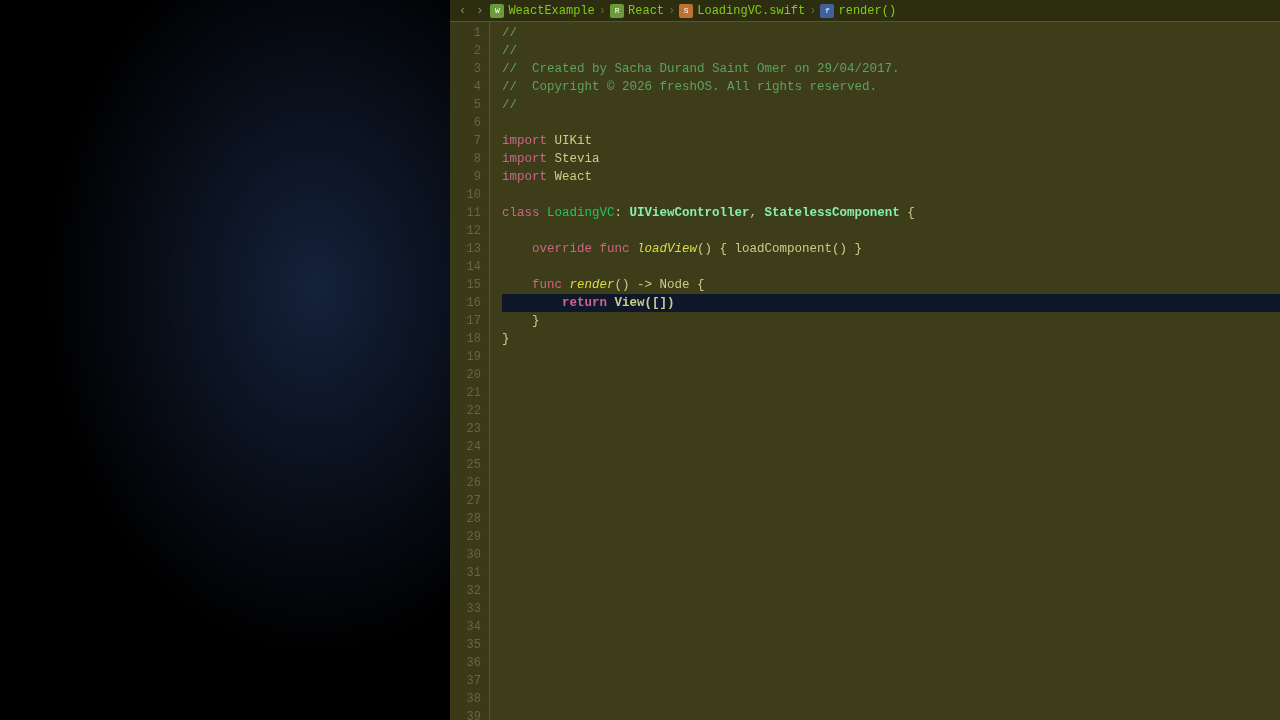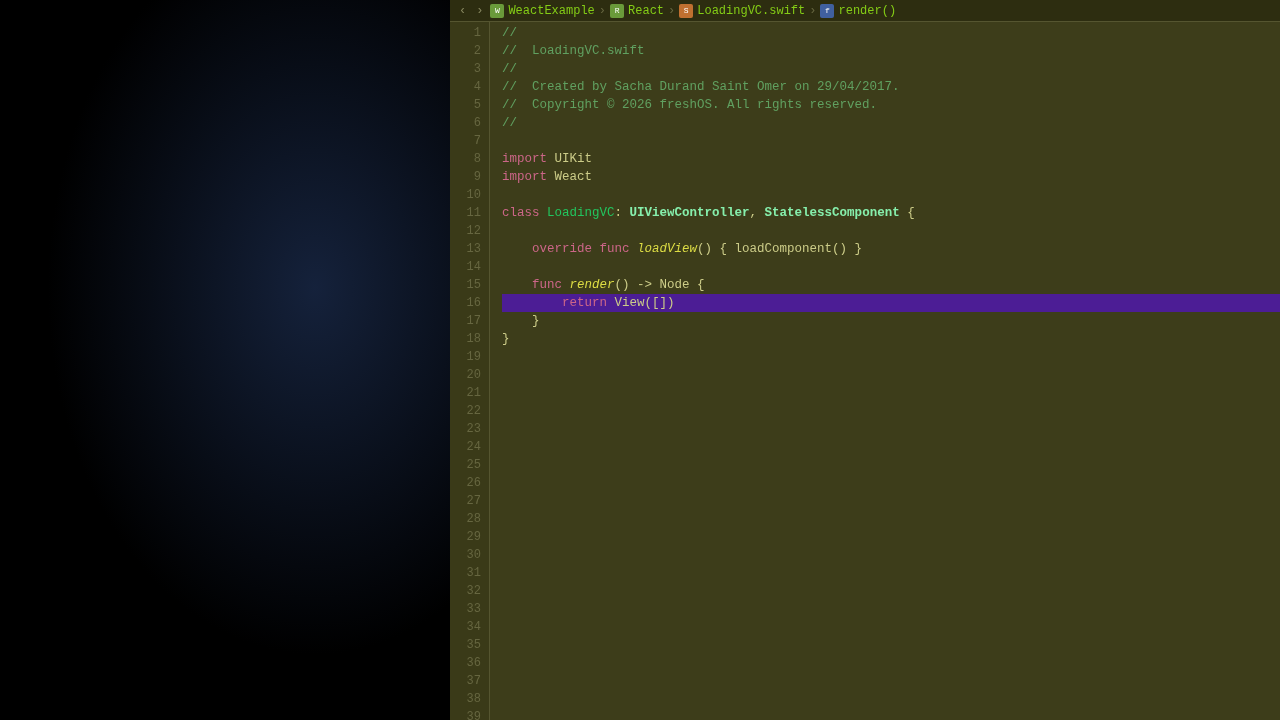--- a/index.html
+++ b/index.html
@@ -125,21 +125,22 @@
     .code-line {
       height: 18px;
       line-height: 18px;
       font-size: 12.5px;
       font-family: 'Courier New', Courier, monospace;
       white-space: pre;
       color: #cccc88;
     }
 
     .code-line.highlighted {
-      background: #4c1d95;
+      background: #0f172a;
+      font-weight: bold;
     }
 
     
     .c-comment { color: #60a060; }
     .c-keyword { color: #cc6688; }
     .c-type { color: #86efac; font-weight: bold; }
     .c-func { color: #dddd44; font-style: italic; }
     .c-normal { color: #cccc88; }
     .c-class { color: #22c55e; }
 
@@ -217,27 +218,27 @@
         <div class="line-num">33</div>
         <div class="line-num">34</div>
         <div class="line-num">35</div>
         <div class="line-num">36</div>
         <div class="line-num">37</div>
         <div class="line-num">38</div>
         <div class="line-num">39</div>
       </div>
     <div class="code-content" id="code-content">
         <div class="code-line"><span class="c-comment">//</span></div>
-        <div class="code-line"><span class="c-comment">//  LoadingVC.swift</span></div>
         <div class="code-line"><span class="c-comment">//</span></div>
         <div class="code-line"><span class="c-comment">//  Created by Sacha Durand Saint Omer on 29/04/2017.</span></div>
         <div class="code-line"><span class="c-comment">//  Copyright © 2026 freshOS. All rights reserved.</span></div>
         <div class="code-line"><span class="c-comment">//</span></div>
         <div class="code-line">&nbsp;</div>
         <div class="code-line"><span class="c-keyword">import</span><span class="c-normal"> UIKit</span></div>
+        <div class="code-line"><span class="c-keyword">import</span><span class="c-normal"> Stevia</span></div>
         <div class="code-line"><span class="c-keyword">import</span><span class="c-normal"> Weact</span></div>
         <div class="code-line">&nbsp;</div>
         <div class="code-line"><span class="c-keyword">class</span><span class="c-normal"> </span><span class="c-class">LoadingVC</span><span class="c-normal">: </span><span class="c-type">UIViewController</span><span class="c-normal">, </span><span class="c-type">StatelessComponent</span><span class="c-normal"> {</span></div>
         <div class="code-line">&nbsp;</div>
         <div class="code-line"><span class="c-normal">    </span><span class="c-keyword">override</span><span class="c-normal"> </span><span class="c-keyword">func</span><span class="c-normal"> </span><span class="c-func">loadView</span><span class="c-normal">() { loadComponent() }</span></div>
         <div class="code-line">&nbsp;</div>
         <div class="code-line"><span class="c-normal">    </span><span class="c-keyword">func</span><span class="c-normal"> </span><span class="c-func">render</span><span class="c-normal">() -&gt; Node {</span></div>
         <div class="code-line highlighted"><span class="c-normal">        </span><span class="c-keyword">return</span><span class="c-normal"> View([])</span></div>
         <div class="code-line"><span class="c-normal">    }</span></div>
         <div class="code-line"><span class="c-normal">}</span></div>

